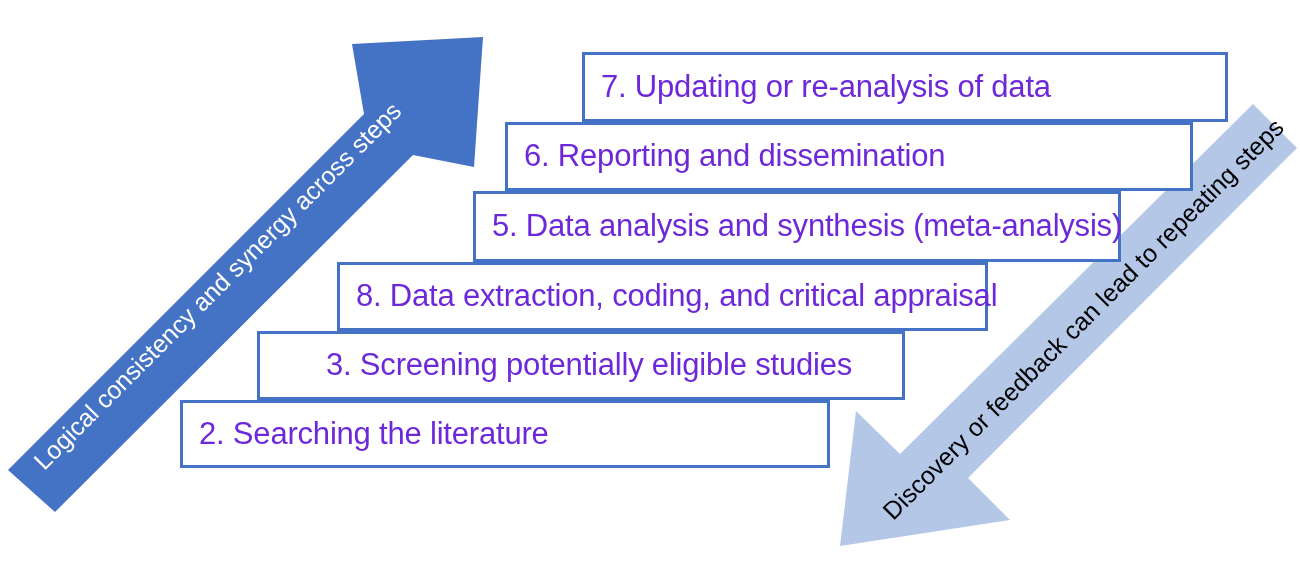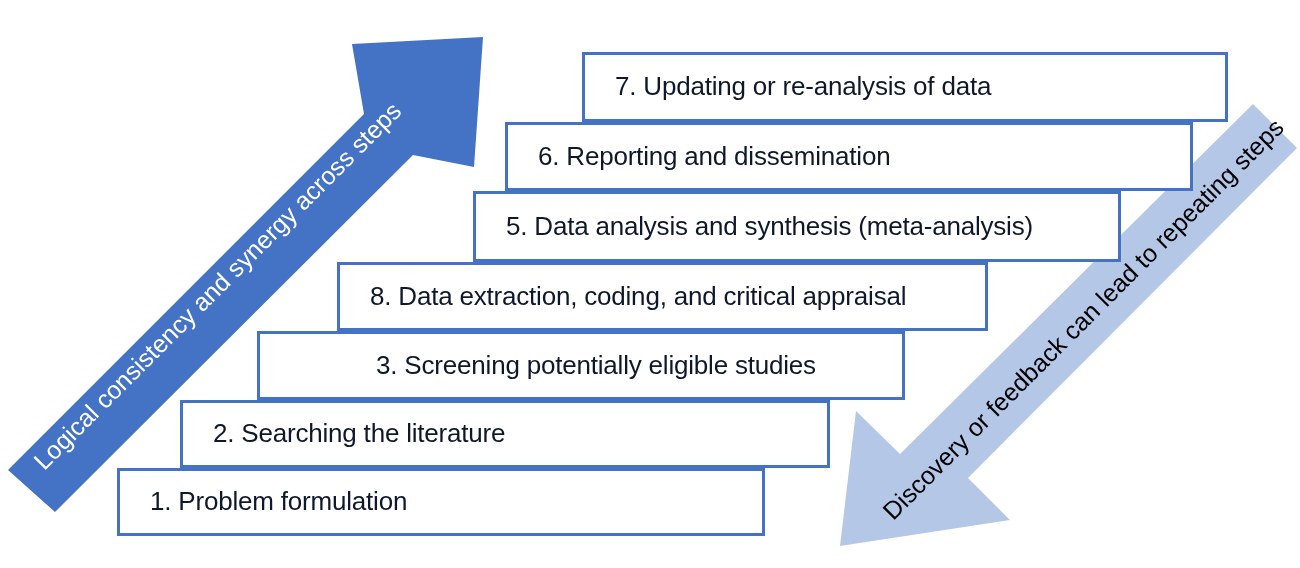--- a/index.html
+++ b/index.html
@@ -26,25 +26,25 @@
   }
   .step-box {
     position: absolute;
     box-sizing: border-box;
     background: #ffffff;
     border: 3px solid #4472C4;
     display: flex;
     align-items: center;
   }
   .step-label {
-    padding-left: 30px;
+    padding-left: 16px;
     font-family: "Liberation Sans", sans-serif;
-    font-size: 26px;
+    font-size: 31px;
     line-height: 1.05;
-    color: #0f172a;
+    color: #6d28d9;
     white-space: nowrap;
     letter-spacing: -0.2px;
   }
   .arrow-text {
     position: absolute;
     font-family: "Liberation Sans", sans-serif;
     white-space: nowrap;
     pointer-events: none;
   }
   #up-arrow-text {
@@ -73,23 +73,20 @@
 
     <polygon fill="#4472C4" points="8,470 364,114 352,44 483,37 474,167 413,155 55,512"></polygon>
 
     <polygon fill="#B4C7E7" points="1253,104 1297,148 968,478 1010,520 840,546 856,411 900,454"></polygon>
   </svg>
 
   <div class="arrow-text" id="up-arrow-text">Logical consistency and synergy across steps</div>
 
   <div class="arrow-text" id="down-arrow-text">Discovery or feedback can lead to repeating steps</div>
 
-  <div class="step-box" style="left:117px; top:468px; width:648px; height:68px; z-index:1;">
-    <span class="step-label">1. Problem formulation</span>
-  </div>
 
   <div class="step-box" style="left:180px; top:400px; width:650px; height:68px; z-index:2;align-items:center;">
     <span class="step-label">2. Searching the literature</span>
   </div>
 
   <div class="step-box" style="left:257px; top:331px; width:648px; height:69px; z-index:3;justify-content:center;">
     <span class="step-label">3. Screening potentially eligible studies</span>
   </div>
 
   <div class="step-box" style="left:337px; top:262px; width:651px; height:69px; z-index:4;">

